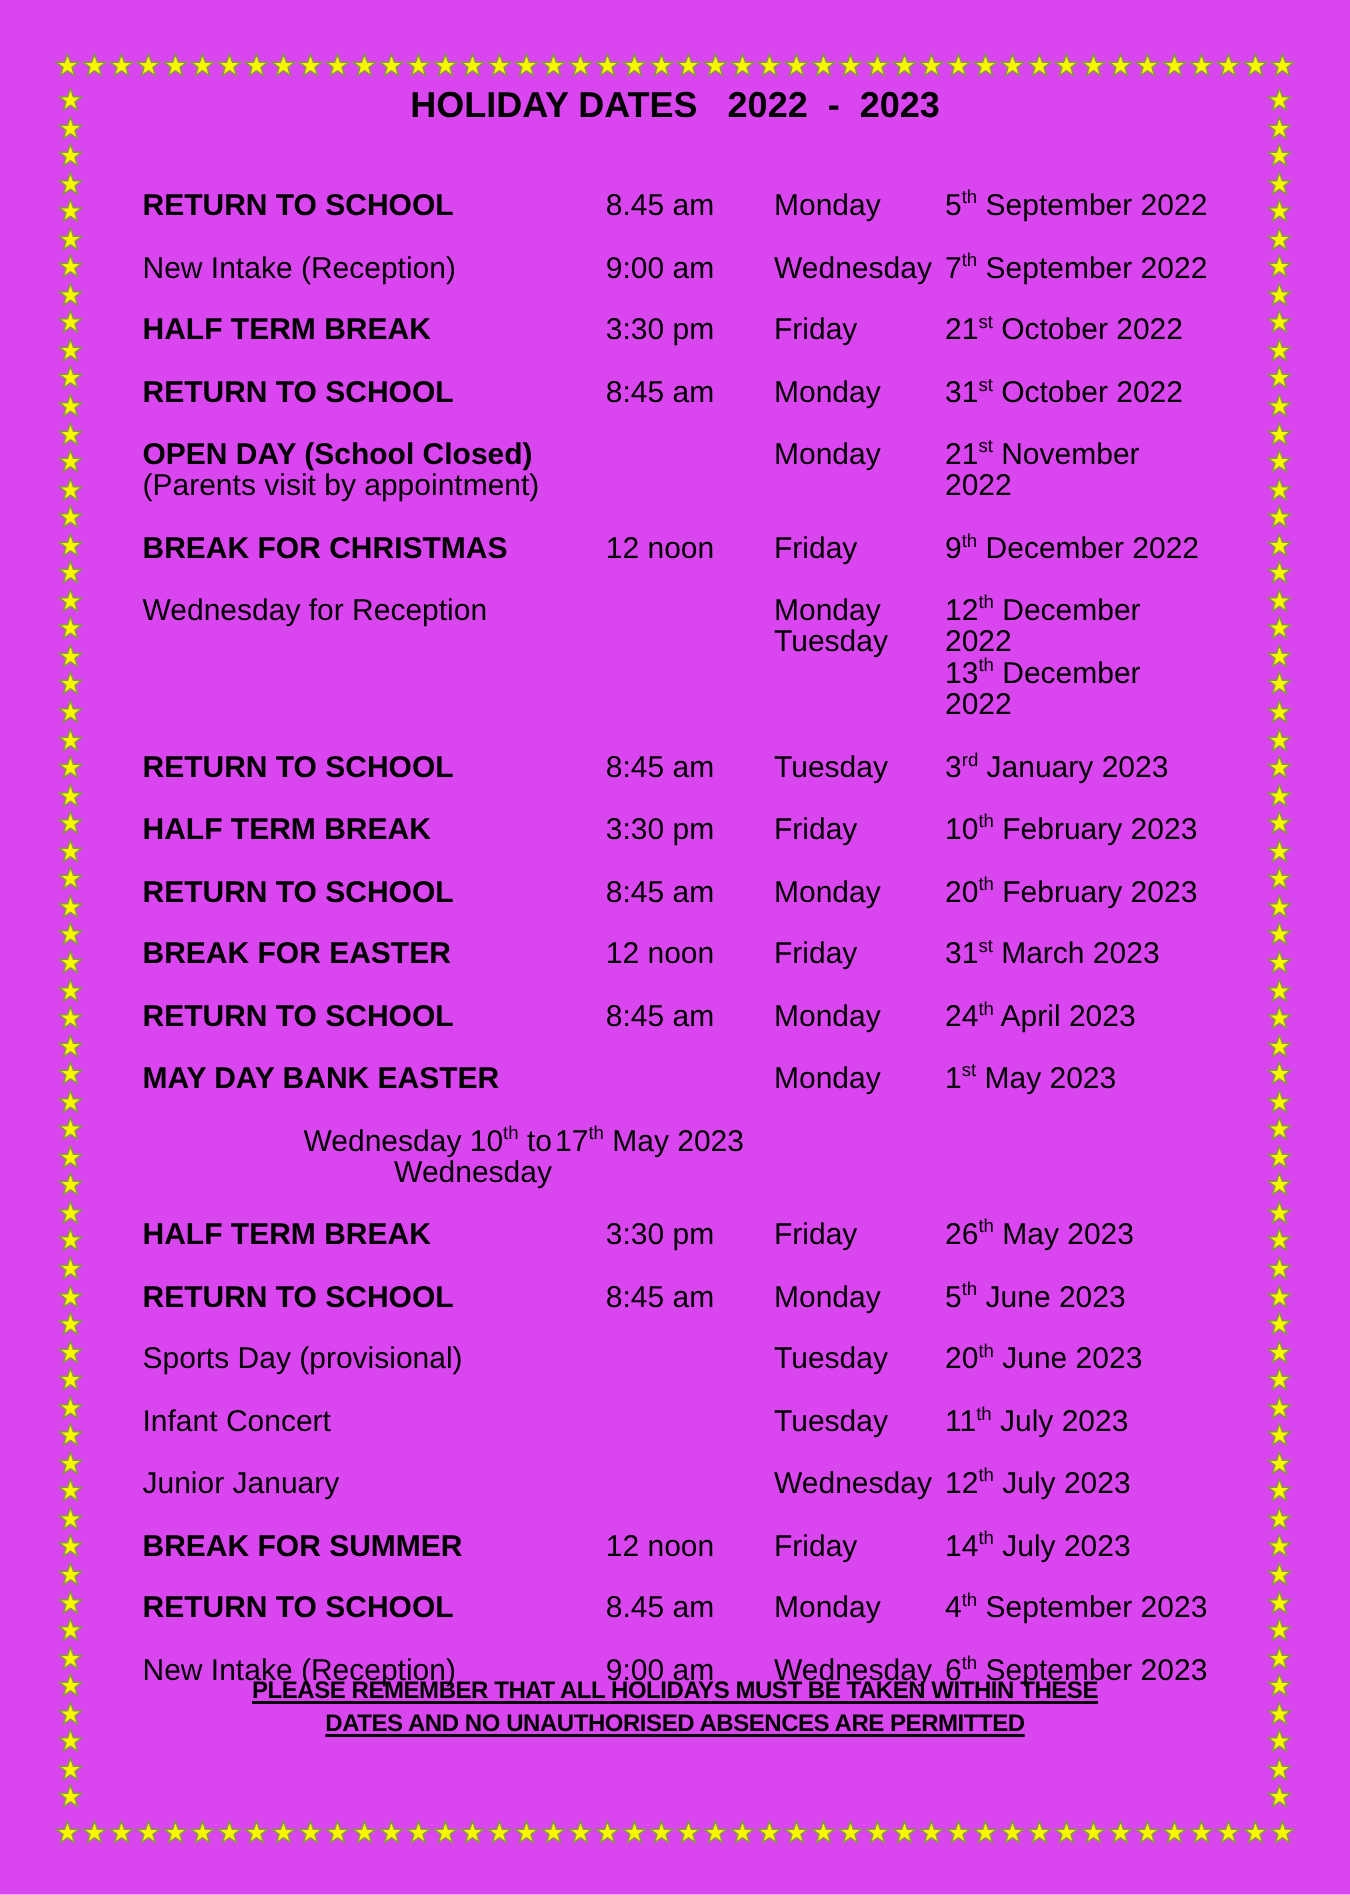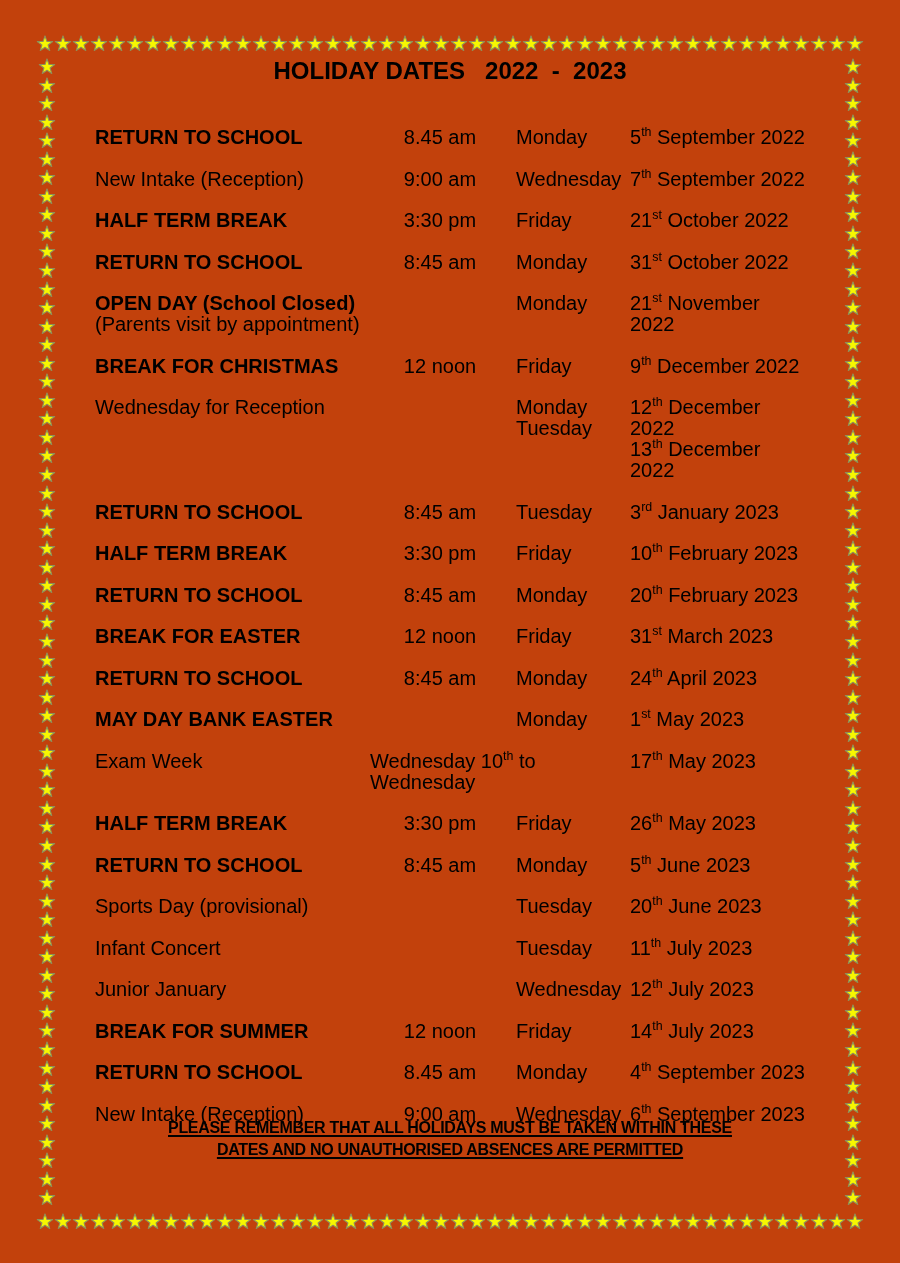--- a/index.html
+++ b/index.html
@@ -1,18 +1,18 @@
 <!DOCTYPE html>
 <html><head>
 <meta charset="utf-8">
 <style>
   * { margin:0; padding:0; box-sizing:border-box; }
   html,body { background:#fff; }
   .page {
-    position:relative; width:900px; height:1263px; background:#c2410c;
+    position:relative; width:900px; height:1263px; background:#d946ef;
     font-family:"Liberation Sans", sans-serif; color:#000; overflow:hidden;
   }
   
   .sb { position:absolute; display:flex; justify-content:space-between; }
   .sb-top    { left:36px; top:35px;   width:828px; height:18px; flex-direction:row; }
   .sb-bottom { left:36px; top:1213px; width:828px; height:18px; flex-direction:row; }
   .sb-left   { left:38px;  top:58px; width:18px; height:1150px; flex-direction:column; }
   .sb-right  { left:844px; top:58px; width:18px; height:1150px; flex-direction:column; }
   .star { width:18px; height:18px; line-height:0; flex:0 0 auto; }
   
@@ -23,21 +23,21 @@
   
   .schedule { position:absolute; left:95px; top:127px; width:712px; font-size:20px; }
   .row { display:grid; grid-template-columns:275px 140px 120px 1fr; margin-bottom:20.5px; }
   .row.rspan { grid-template-columns:275px 260px 1fr; }
   .cell { line-height:21px; }
   .cell .line { line-height:21px; }
   .label.b { font-weight:bold; }
   .sublabel { font-weight:normal; line-height:21px; }
   .time { text-align:center; }
   .day { padding-left:6px; }
-  .span2 { padding-right:2px; }
+  .span2 { text-align:right; padding-right:2px; }
   sup { font-size:62%; vertical-align:super; line-height:0; }
   
   .footer {
     position:absolute; top:1117px; left:0; right:0; text-align:center;
     font-size:16px; font-weight:bold; line-height:22px; letter-spacing:-0.3px;
   }
   .footer .uline { text-decoration:underline; text-decoration-thickness:2px; text-underline-offset:2px; }
 </style>
 </head>
 <body>
@@ -830,21 +830,20 @@
         <div class="cell label b">MAY DAY BANK EASTER</div>
         <div class="cell time"></div>
         <div class="cell day">
           <div class="line">Monday</div>
         </div>
         <div class="cell date">
           <div class="line">1<sup>st</sup> May 2023</div>
         </div>
       </div>
       <div class="row rspan">
-        <div class="cell label">Exam Week</div>
         <div class="cell span2">Wednesday 10<sup>th</sup> to Wednesday</div>
         <div class="cell date">
           <div class="line">17<sup>th</sup> May 2023</div>
         </div>
       </div>
       <div class="row">
         <div class="cell label b">HALF TERM BREAK</div>
         <div class="cell time">3:30 pm</div>
         <div class="cell day">
           <div class="line">Friday</div>

